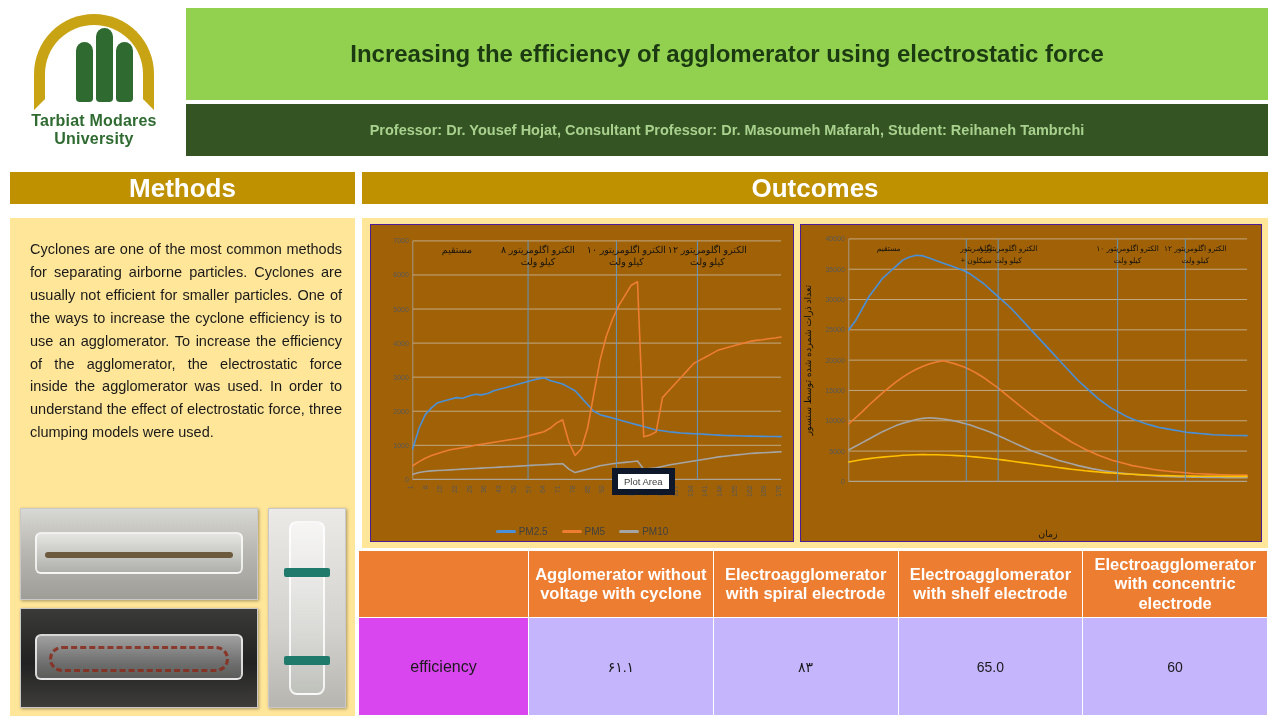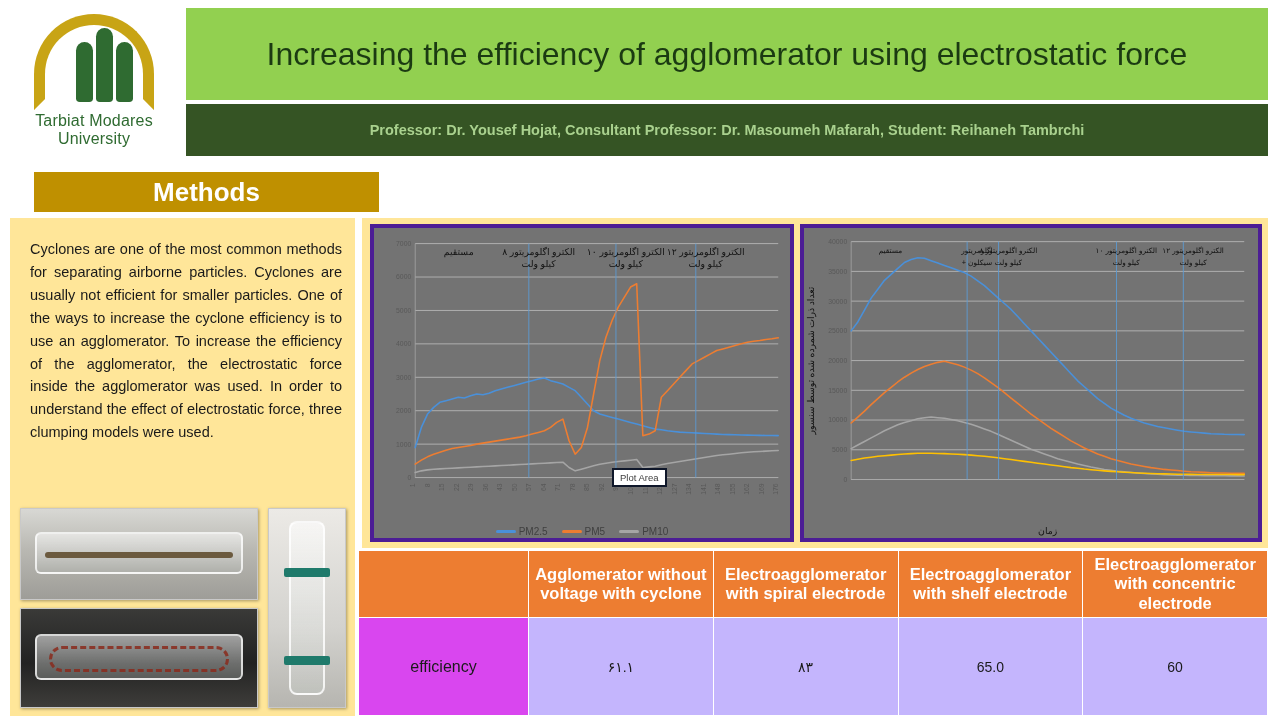--- a/index.html
+++ b/index.html
@@ -23,43 +23,43 @@
     border-radius:62px 62px 0 0;
   }
   .leaf {
     position:absolute; bottom:8px; width:17px; border-radius:9px 9px 4px 4px;
     background:#2f6b31;
   }
   .leaf.l1 { left:48px; height:60px; }
   .leaf.l2 { left:68px; height:74px; }
   .leaf.l3 { left:88px; height:60px; }
   .logo-text {
-    margin-top:2px; text-align:center; color:#2f6b31; font-weight:normal;
+    margin-top:2px; text-align:center; color:#2f6b31; font-weight:bold;
     font-size:16px; line-height:1.12; letter-spacing:.2px;
   }
   .title-bar {
     position:absolute; left:186px; top:8px; width:1082px; height:92px;
     background:#92d050; display:flex; align-items:center; justify-content:center;
     padding:0 20px;
   }
   .title-bar span {
-    font-size:32px; font-weight:normal; color:#1b3a12; text-align:center;
+    font-size:24px; font-weight:bold; color:#1b3a12; text-align:center;
   }
   .authors-bar {
     position:absolute; left:186px; top:104px; width:1082px; height:52px;
     background:#355424; display:flex; align-items:center; justify-content:center;
   }
   .authors-bar span {
     font-size:14.5px; font-weight:bold; color:#a9d18e; text-align:center;
   }
 
   
   .sec-header {
-    position:absolute; height:40px; background:#bf9000;
-    display:flex; align-items:center; justify-content:center;margin-left:24px;
+    position:absolute; height:32px; background:#bf9000;
+    display:flex; align-items:center; justify-content:center;
   }
   .sec-header span { color:#ffffff; font-size:26px; font-weight:bold; }
   #hdr-methods { left:10px; top:172px; width:345px; }
   #hdr-outcomes { left:362px; top:172px; width:906px; }
 
   
   .methods-panel {
     position:absolute; left:10px; top:218px; width:345px; height:498px;
     background:#ffe699;
   }
@@ -99,21 +99,21 @@
     border-radius:8px;
   }
   .ph-band { position:absolute; left:20%; right:20%; height:9px; background:#1f7a6b; border-radius:2px; }
 
   
   .outcomes-panel {
     position:absolute; left:362px; top:218px; width:906px; height:330px;
     background:#ffe699;
   }
   .chart-card {
-    position:absolute; background:#737373; border:4px solid #4c1d95;
+    position:absolute; background:#a16207; border:1px solid #4c1d95;
   }
   #chart-left { left:370px; top:224px; width:424px; height:318px; }
   #chart-right { left:800px; top:224px; width:462px; height:318px; }
 
   .chart-svg { display:block; width:100%; height:100%; }
   .ax-lab { font-size:7px; fill:#595959; font-family:"Liberation Sans", sans-serif; }
   .fa-lab { font-size:9.5px; fill:#111; font-family:"Liberation Sans", sans-serif; direction:rtl; }
   .fa-lab-sm { font-size:7.5px; fill:#111; font-family:"Liberation Sans", sans-serif; }
   .gridline { stroke:#d9d9d9; stroke-width:.6; }
   .axisline { stroke:#a6a6a6; stroke-width:.8; }
@@ -121,21 +121,21 @@
 
   .legend-row {
     position:absolute; left:370px; top:522px; width:424px; height:18px;
     display:flex; align-items:center; justify-content:center; gap:14px;
   }
   .legend-item { display:flex; align-items:center; gap:3px; font-size:10px; color:#404040; }
   .legend-swatch { width:20px; height:3px; border-radius:2px; }
 
   .plot-area-tag {
     position:absolute; left:612px; top:468px; padding:2px 6px;
-    border:2px solid #0f172a; background:#ffffff; font-size:9.5px; color:#404040;
+    border:6px solid #0f172a; background:#ffffff; font-size:9.5px; color:#404040;
   }
 
   
   .tbl { position:absolute; left:358px; top:550px; width:910px; height:166px; }
   .tbl table { border-collapse:collapse; width:100%; height:100%; table-layout:fixed; }
   .tbl th, .tbl td { border:1px solid #ffffff; text-align:center; vertical-align:middle; }
   .tbl thead th {
     background:#ed7d31; color:#ffffff; font-size:16.5px; font-weight:bold;
     line-height:1.18; padding:4px 6px;
   }
@@ -165,20 +165,23 @@
   <div class="title-bar">
     <span>Increasing the efficiency of agglomerator using electrostatic force</span>
   </div>
 
   <div class="authors-bar">
     <span>Professor: Dr. Yousef Hojat, Consultant Professor: Dr. Masoumeh Mafarah, Student: Reihaneh Tambrchi</span>
   </div>
 
   <div class="sec-header" id="hdr-methods">
     <span>Methods</span>
+  </div>
+  <div class="sec-header" id="hdr-outcomes">
+    <span>Outcomes</span>
   </div>
 
   <div class="methods-panel"></div>
   <div class="methods-text">Cyclones are one of the most common methods for separating airborne particles. Cyclones are usually not efficient for smaller particles. One of the ways to increase the cyclone efficiency is to use an agglomerator. To increase the efficiency of the agglomerator, the electrostatic force inside the agglomerator was used. In order to understand the effect of electrostatic force, three clumping models were used.</div>
 
   <div class="photo" id="photo-tube-top">
     <div class="ph-bg-a"></div>
     <div class="ph-tube"></div>
     <div class="ph-rod"></div>
   </div>

